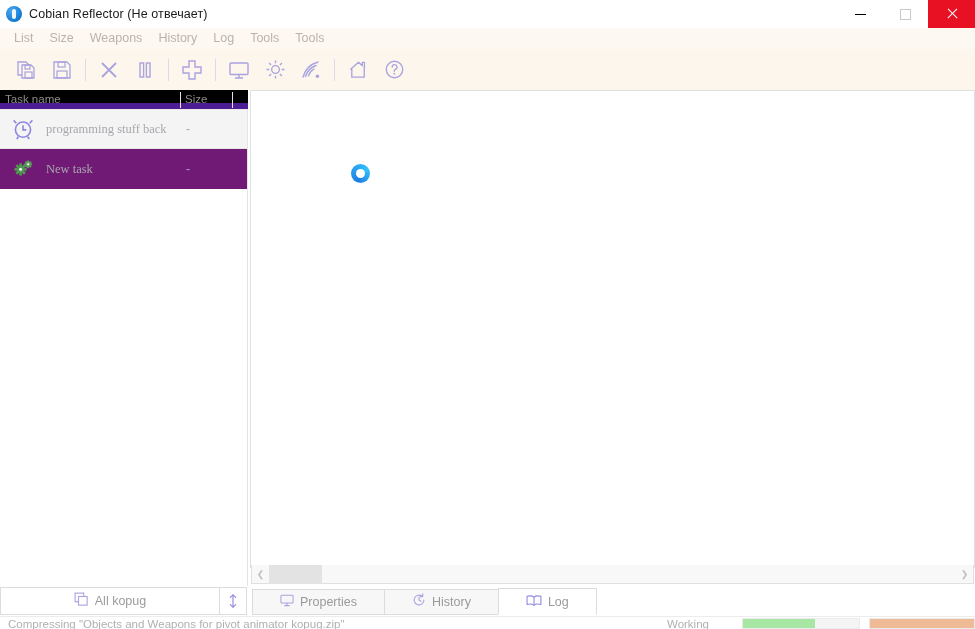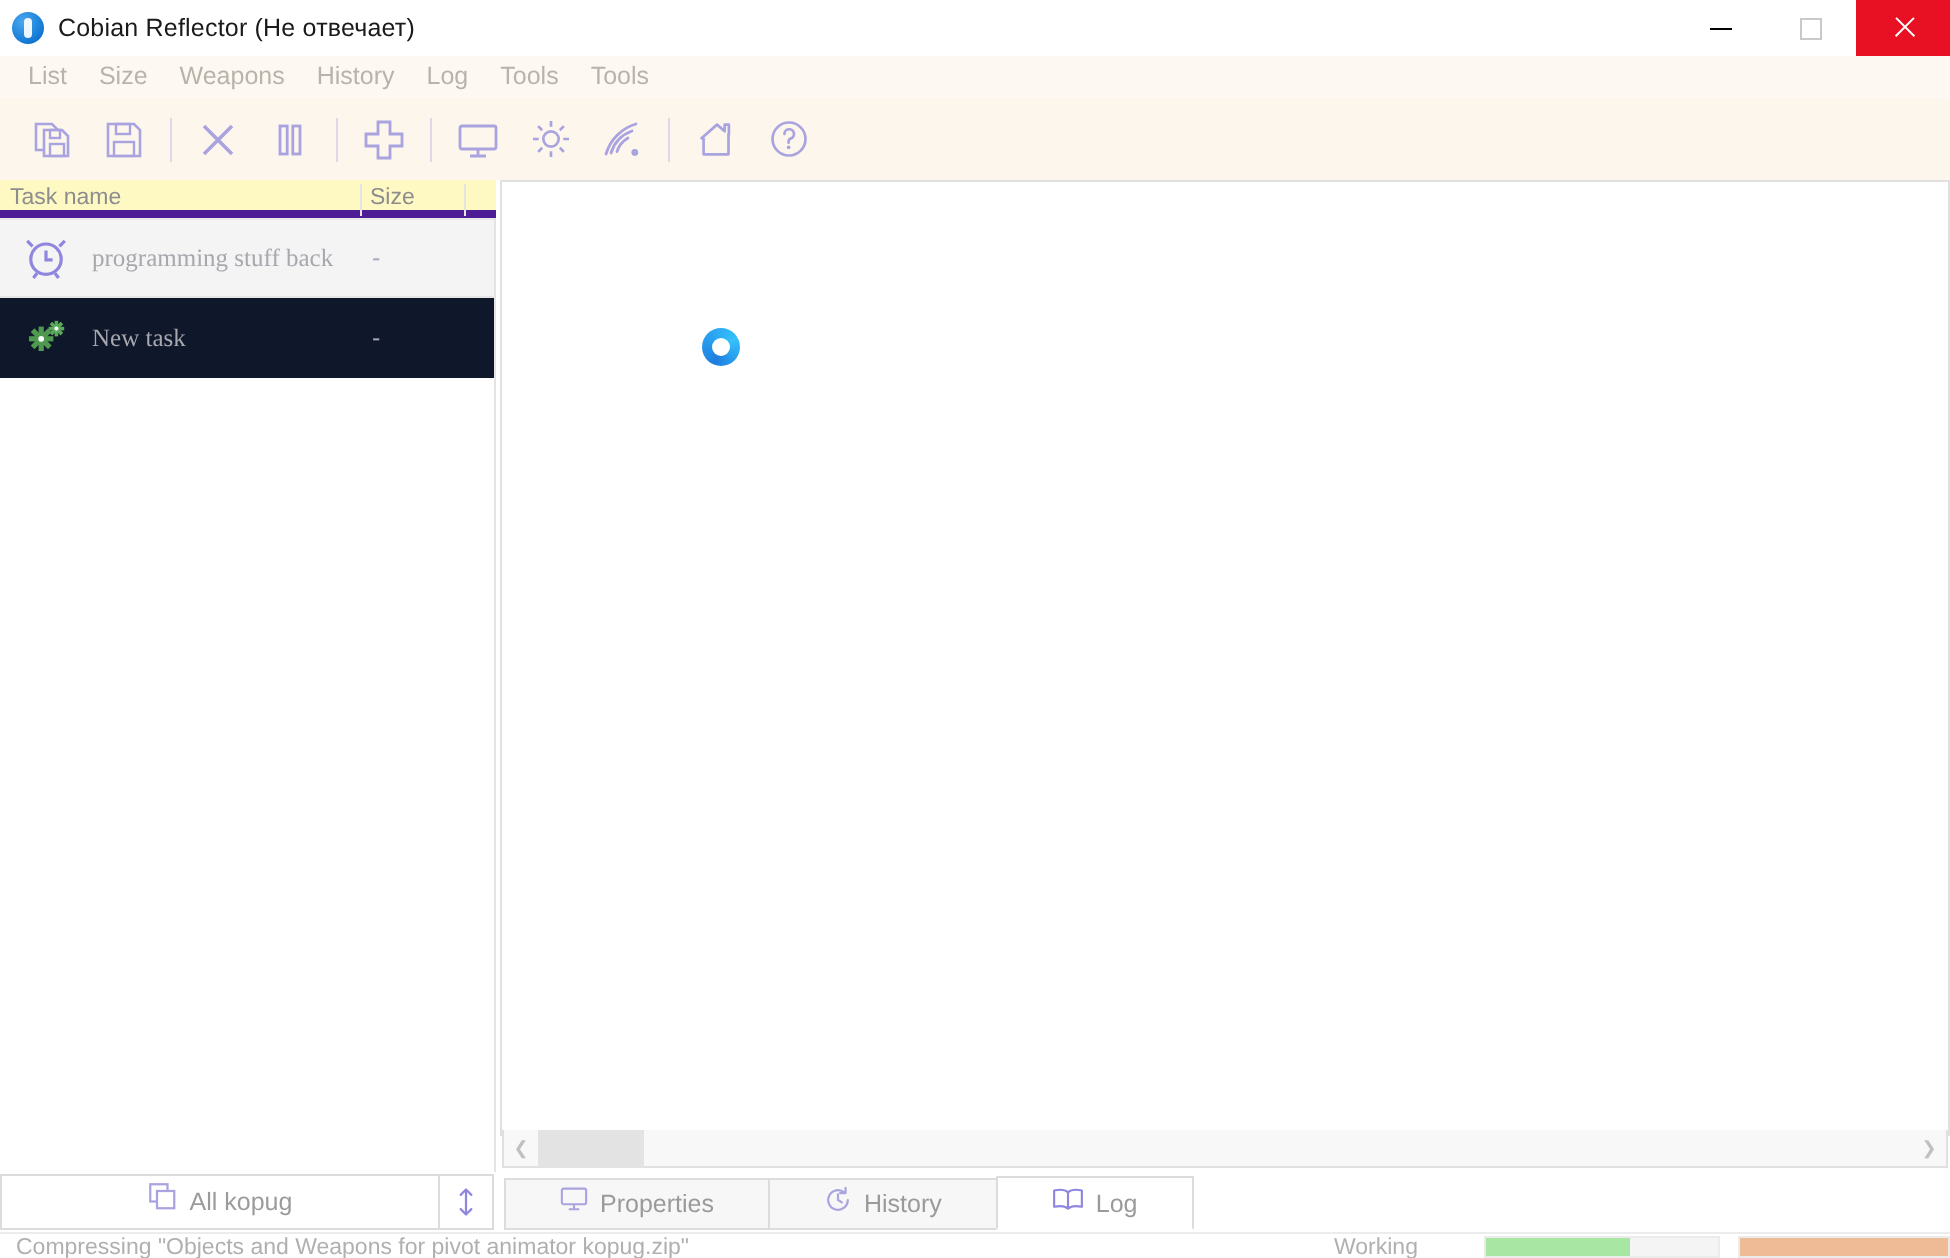--- a/index.html
+++ b/index.html
@@ -94,36 +94,36 @@
   
   .left-pane {
     position: absolute; left: 0; top: 90px;
     width: 248px; height: 496px;
     background: #ffffff;
     border-right: 1px solid #e4e4e4;
   }
   .col-head {
     position: relative;
     height: 19px; width: 248px;
-    border-bottom: 4px solid #4c1d95;
-    background: #fef9c3;
+    border-bottom: 6px solid #4c1d95;
+    background: #000000;
   }
   .col-head .ch {
     position: absolute; top: 0; height: 19px;
     font-size: 11.5px; color: #8d8d8d; line-height: 19px;
   }
   .col-head .ch-name { left: 5px; }
   .col-head .ch-size { left: 185px; }
   .col-div { position: absolute; top: 2px; width: 1px; height: 16px; background: #e4e4e4; }
 
   .task-row {
     position: relative;
     height: 40px; width: 247px;
     display: flex; align-items: center;
-    background: #0f172a;
+    background: #701a75;
   }
   .task-row.selected {
     background: #f4f4f4;
     border-top: 1px solid #e9e9e9;
     border-bottom: 1px solid #e6e6e6;
   }
   .task-ico { width: 34px; display: flex; justify-content: center; align-items: center; margin-left: 6px; }
   .task-name {
     font-size: 12.5px; color: #a7a7ae; margin-left: 6px;
     white-space: nowrap;

